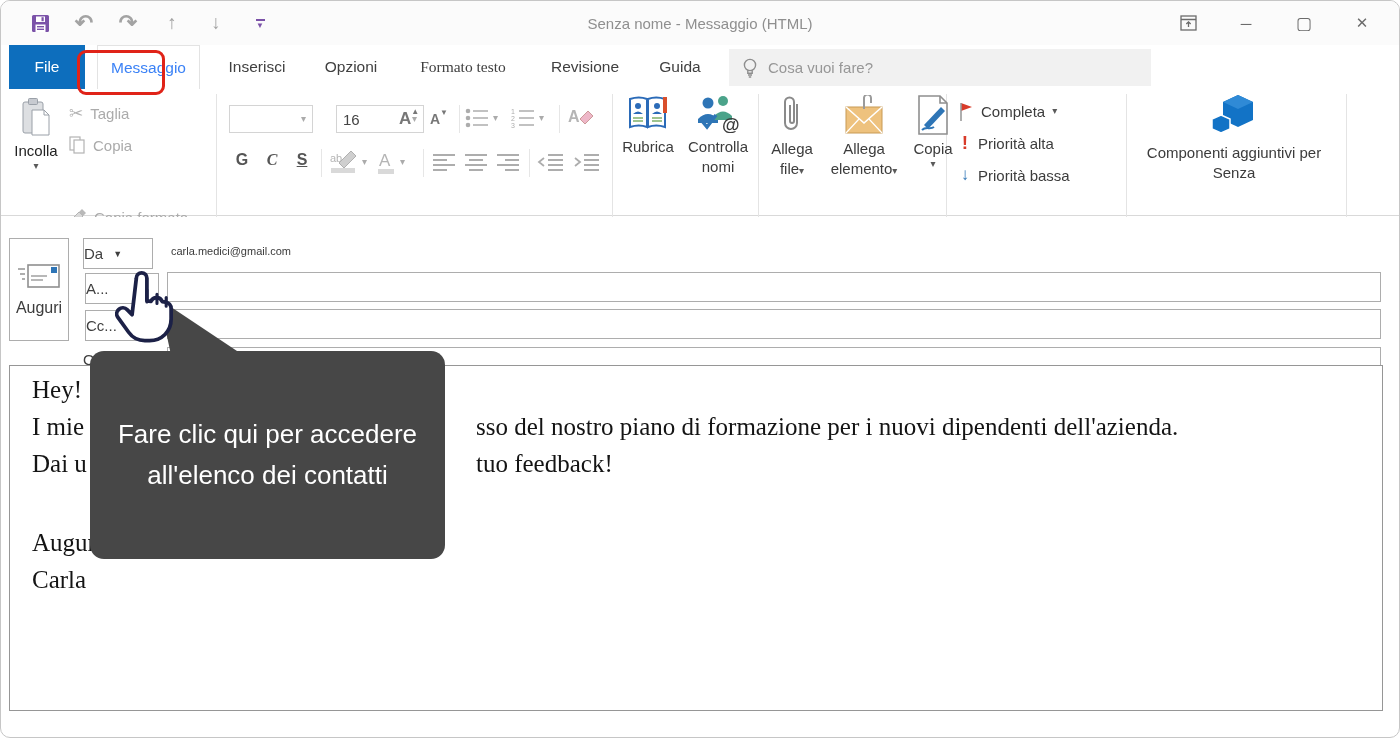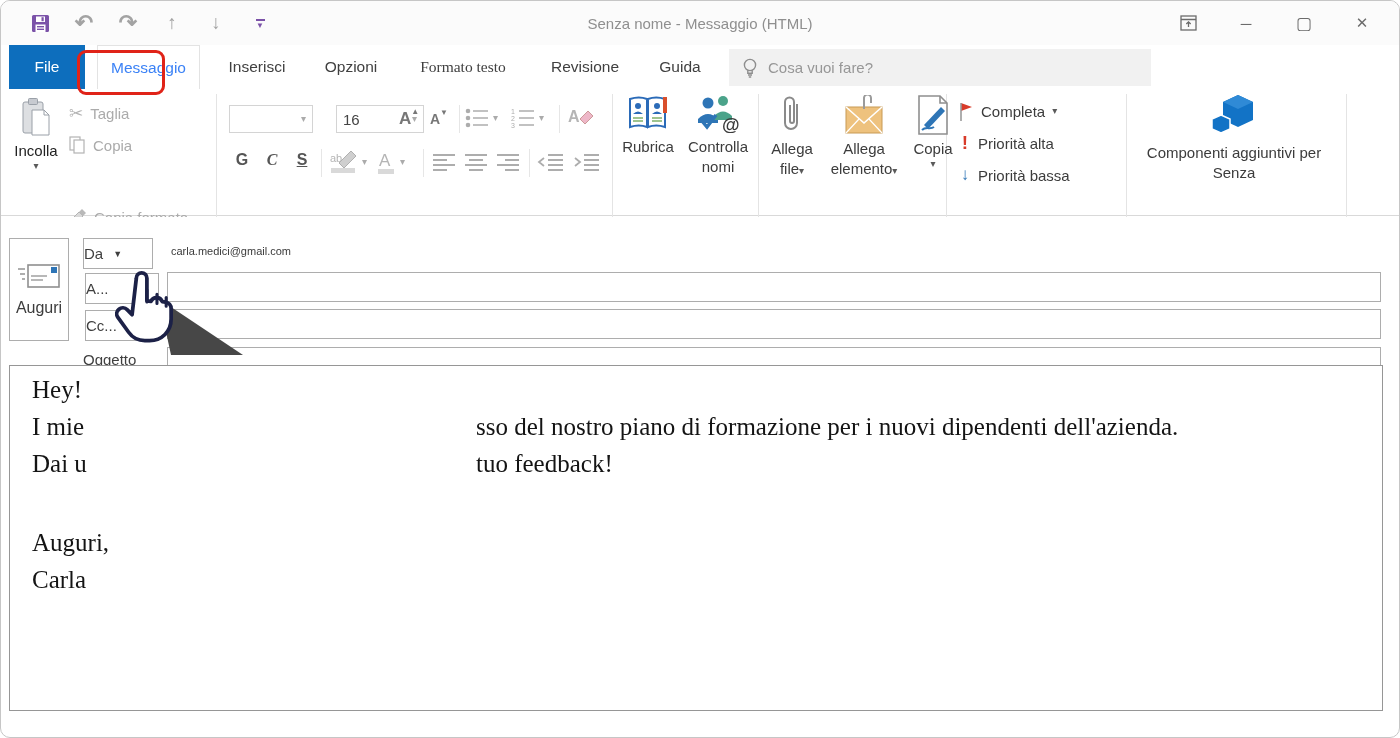--- a/index.html
+++ b/index.html
@@ -458,20 +458,23 @@
     <div class="bfrag" style="top:84px;">tuo feedback!</div>
     <div class="bline" style="top:163px;">Auguri,</div>
     <div class="bline" style="top:200px;">Carla</div>
   </div>
 
   <div class="tippointer">
     <svg width="100" height="60" viewBox="0 0 100 60">
         <polygon points="8,2 92,58 20,58" fill="#474747"></polygon>
       </svg>
   </div>
+  <div class="tooltip">
+    <span>Fare clic qui per accedere all'elenco dei contatti</span>
+  </div>
 
   <div class="cursor">
     <svg width="58" height="72" viewBox="0 0 34 42">
       <path d="M12.5 4.2 c0-1.9 1.4-3.2 3.1-3.2 s3.1 1.3 3.1 3.2 l0 13.2 2.4 0.3 c0.5-1.3 1.8-2.2 3.3-2.2 1.5 0 2.8 0.9 3.3 2.3 l1.9 0.3 c1.9 0.3 3.3 1.9 3.3 3.8 l0 6.2 c0 7.2-5.4 12.6-12.6 12.6 l-2.8 0 c-3.8 0-7.3-1.8-9.5-4.9 l-6.3-8.7 c-1.1-1.5-0.9-3.6 0.6-4.8 1.4-1.2 3.5-1.1 4.8 0.2 l2.9 3 z" fill="#ffffff" stroke="#1c2147" stroke-width="2.2" stroke-linejoin="round"></path>
       <path d="M18.7 18 V11 M24.6 19 V13.5 M30 20.5 V15.5" stroke="#1c2147" stroke-width="1.8" fill="none" stroke-linecap="round"></path>
     </svg>
   </div>
 
 </div>
 

